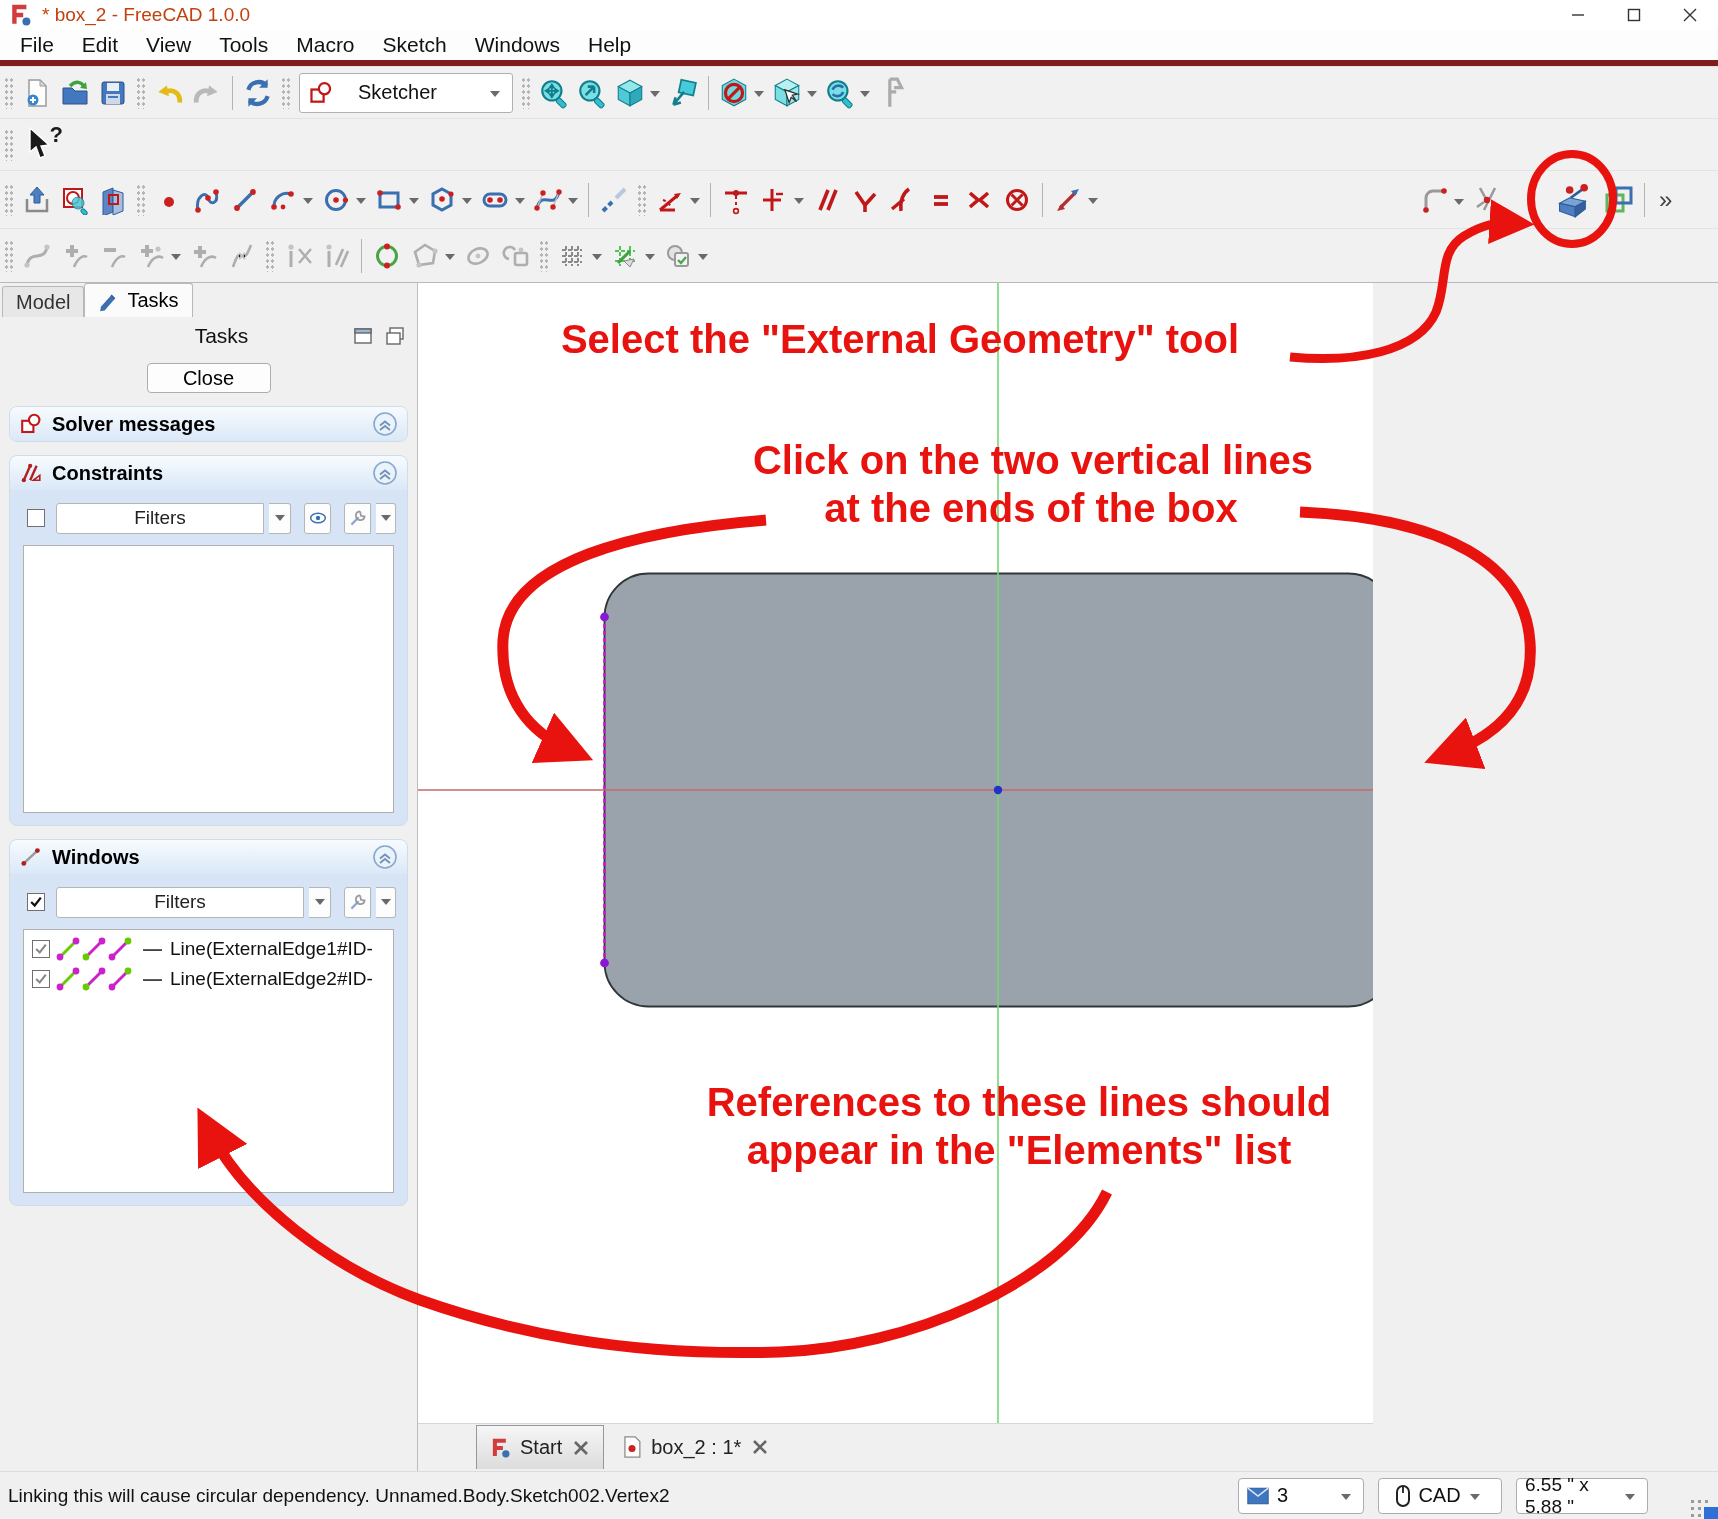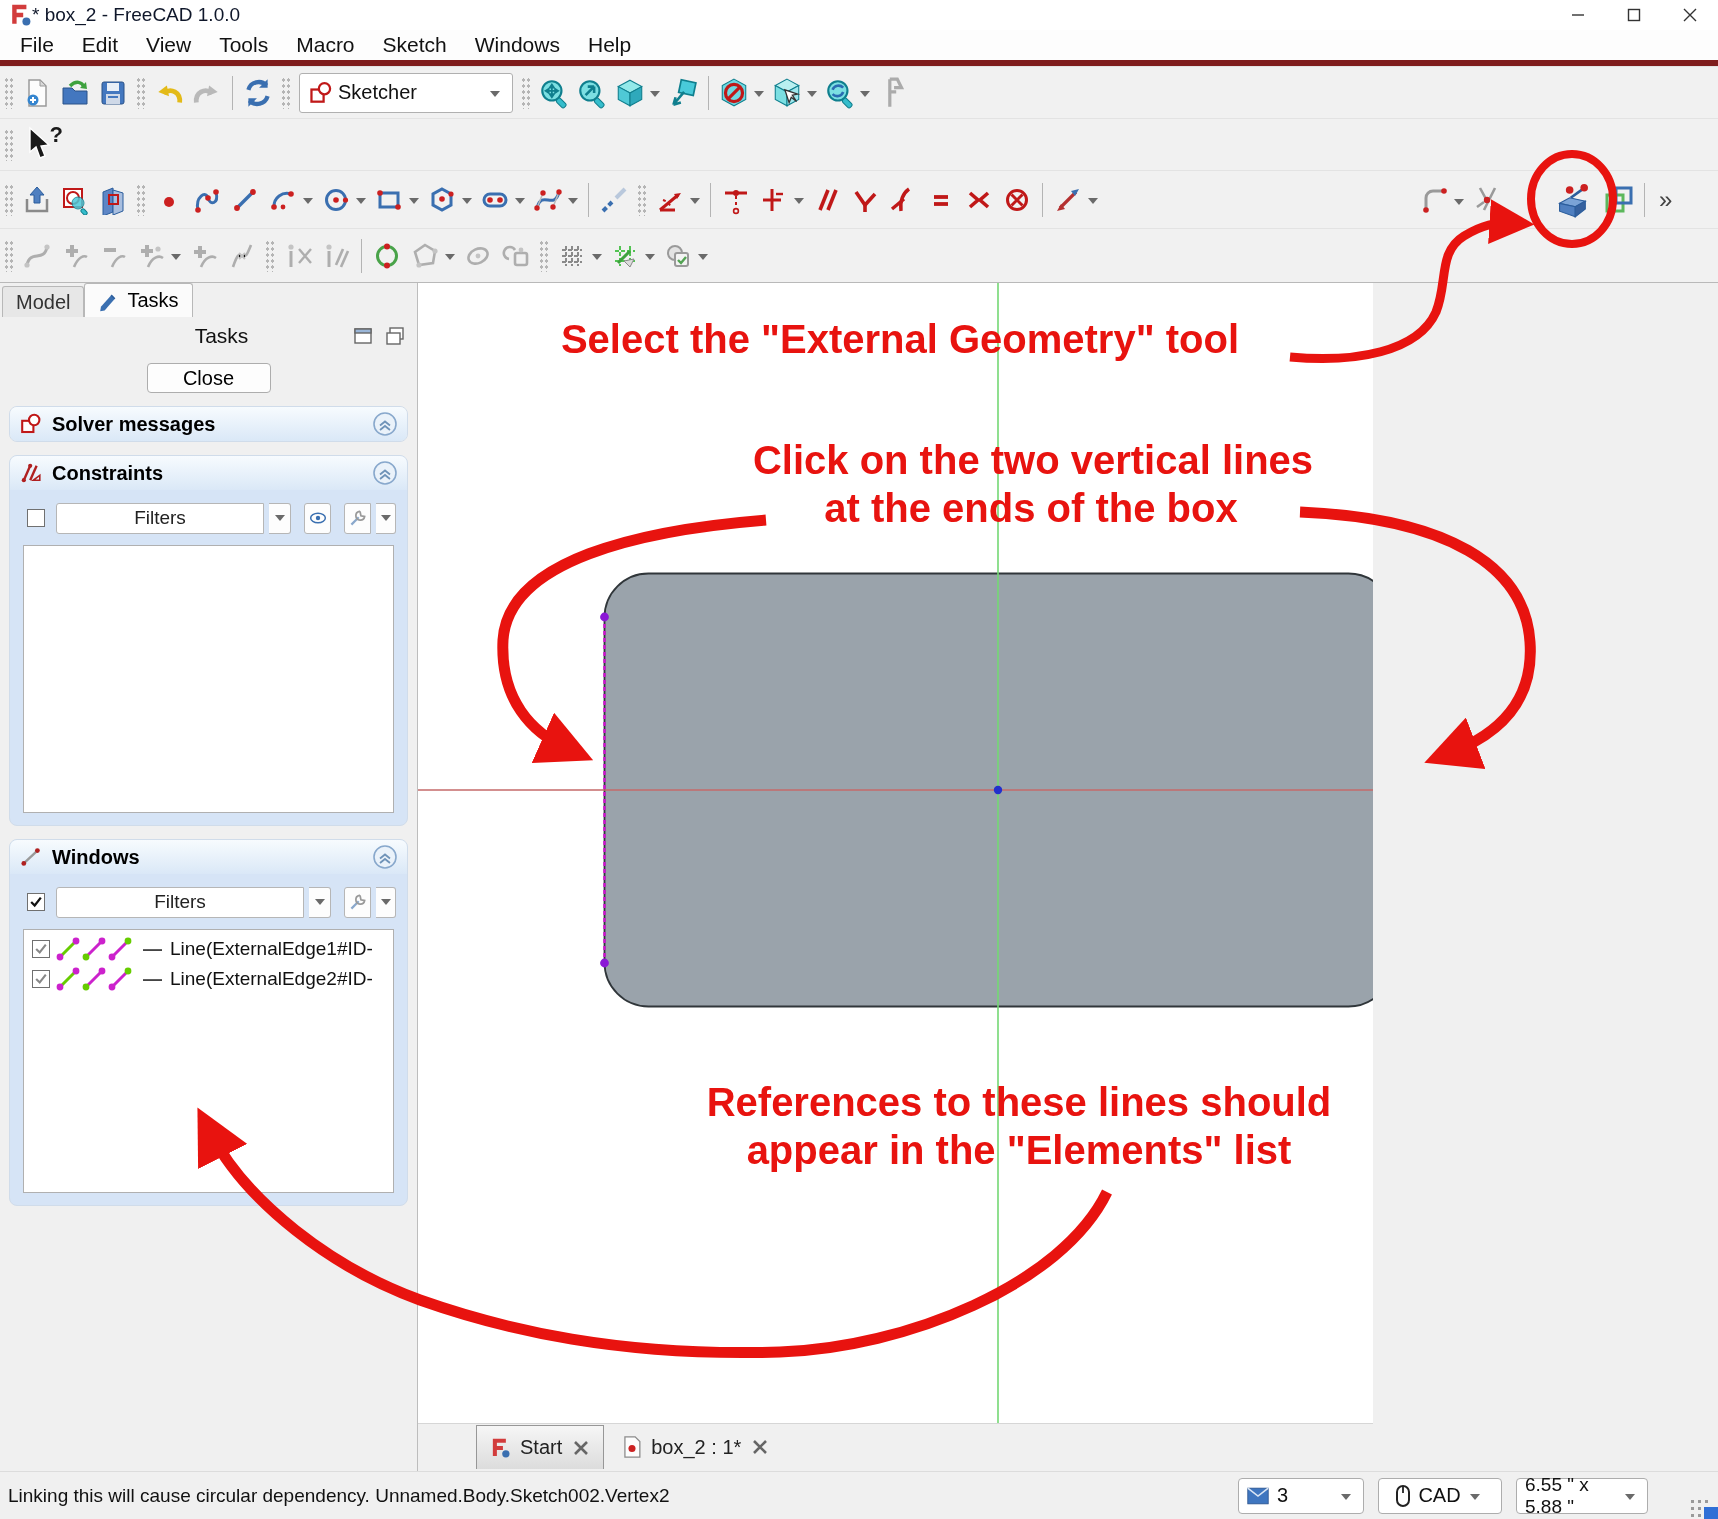--- a/index.html
+++ b/index.html
@@ -2,41 +2,41 @@
 <html style="--red: #e8130f; --teal: #35bdcc; --sketch-red: #c01818; --tool-blue: #3a6fb0; --box-fill: #9aa3ab; --edge-magenta: #cf10cf; --vertex-purple: #8b17d6; --axis-green: #74d874; --axis-red: #c46a6a; --origin-blue: #2230cc;"><head>
 <meta charset="utf-8">
 <style>
 *{margin:0;padding:0;box-sizing:border-box}
 html,body{background:#777}
 .app{position:relative;width:1718px;height:1519px;background:#f0f0f0;overflow:hidden;
      font-family:"Liberation Sans","DejaVu Sans",sans-serif;color:#111}
 
 
 .titlebar{position:absolute;top:0;left:0;right:0;height:30px;background:#fff;display:flex;align-items:center;padding-left:8px}
-.titlebar .title{font-size:19px;color:#0f172a}
+.titlebar .title{font-size:19px;margin-left:10px;color:#c2410c}
 .win-controls{margin-left:auto;display:flex;height:30px}
 .win-btn{width:56px;height:30px;display:flex;align-items:center;justify-content:center}
 
 
 .menubar{position:absolute;top:30px;left:0;right:0;height:36px;background:#fdfdfd;display:flex;align-items:center;padding-left:6px;border-bottom:6px solid #7f1d1d}
 .menu-item{font-size:21px;padding:0 14px;line-height:34px;color:#111}
 
 
 .tbrow{position:absolute;left:0;right:0;display:flex;align-items:center;background:#f1f1f1;border-top:1px solid #e3e3e3}
 .tb1{top:66px;height:52px}
 .tb2{top:118px;height:52px}
 .tb3{top:170px;height:58px}
 .tb4{top:228px;height:55px;border-bottom:1px solid #b9b9b9}
 .ti{width:38px;height:46px;display:inline-flex;align-items:center;justify-content:center;border-radius:4px;flex:0 0 auto}
 .ti.wide{width:46px}
 .dd{width:0;height:0;border:5px solid transparent;border-top:6px solid #6a6a6a;margin:8px 4px 0 1px;flex:0 0 auto}
 .sep{width:1px;height:34px;background:#b4b4b4;margin:0 6px;flex:0 0 auto}
 .grip{width:10px;height:32px;margin:0 4px;flex:0 0 auto;
   background-image:radial-gradient(circle,#b5b5b5 1.6px,transparent 1.8px);background-size:5px 6px}
-.combo{height:40px;background:#fff;border:1px solid #b0b0b0;border-radius:3px;display:flex;align-items:center;padding:0 8px;gap:4px}
+.combo{height:40px;background:#fff;border:1px solid #b0b0b0;border-radius:3px;display:flex;align-items:center;padding:0 8px;gap:24px}
 .combo .lbl{font-size:20px;color:#111}
 .wb-combo{width:214px;margin:0 4px}
 .wb-combo .lbl{flex:1}
 .overflow{font-size:24px;color:#444;margin-left:8px}
 .tb3{position:relative}
 .tb3-tail{position:absolute;left:1415px;top:6px;display:flex;align-items:center}
 
 
 .main{position:absolute;top:283px;left:0;height:1188px;width:1373px;display:flex}
 .left-panel{width:417px;background:#f0f0f0;position:relative}

